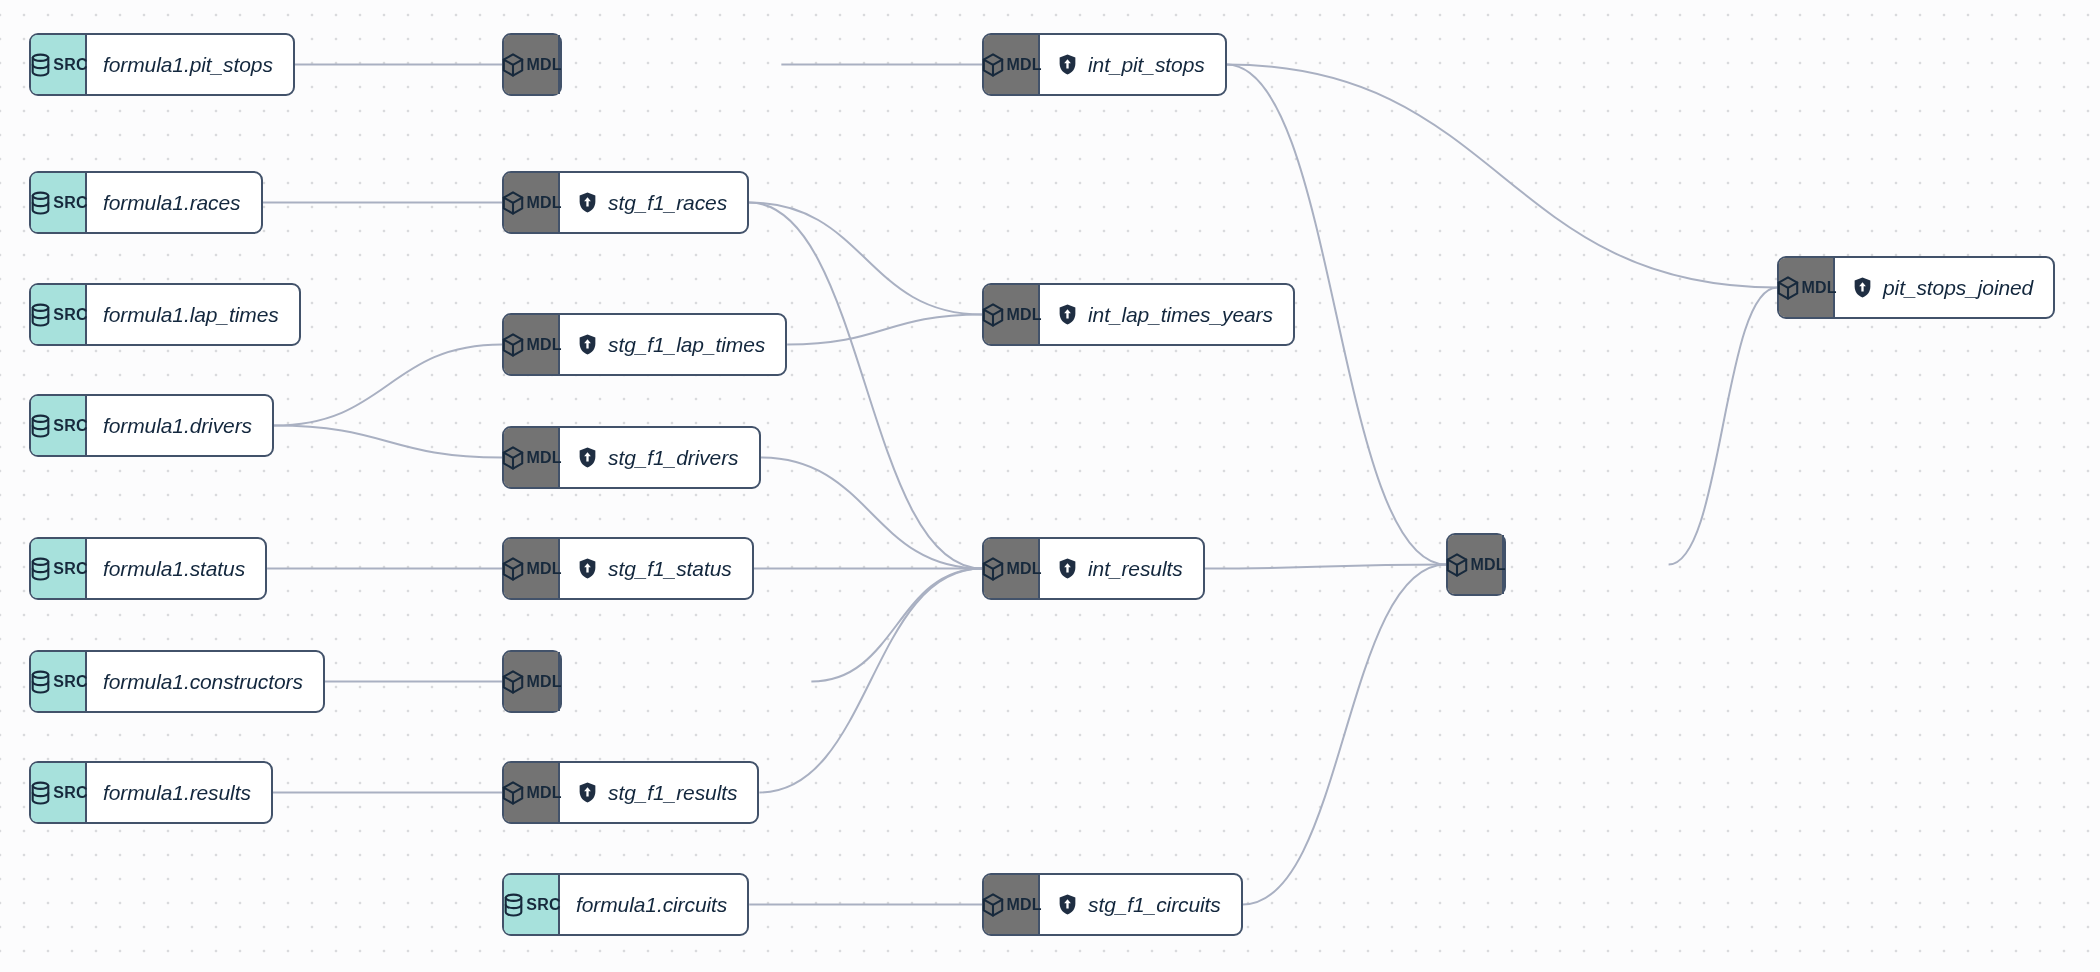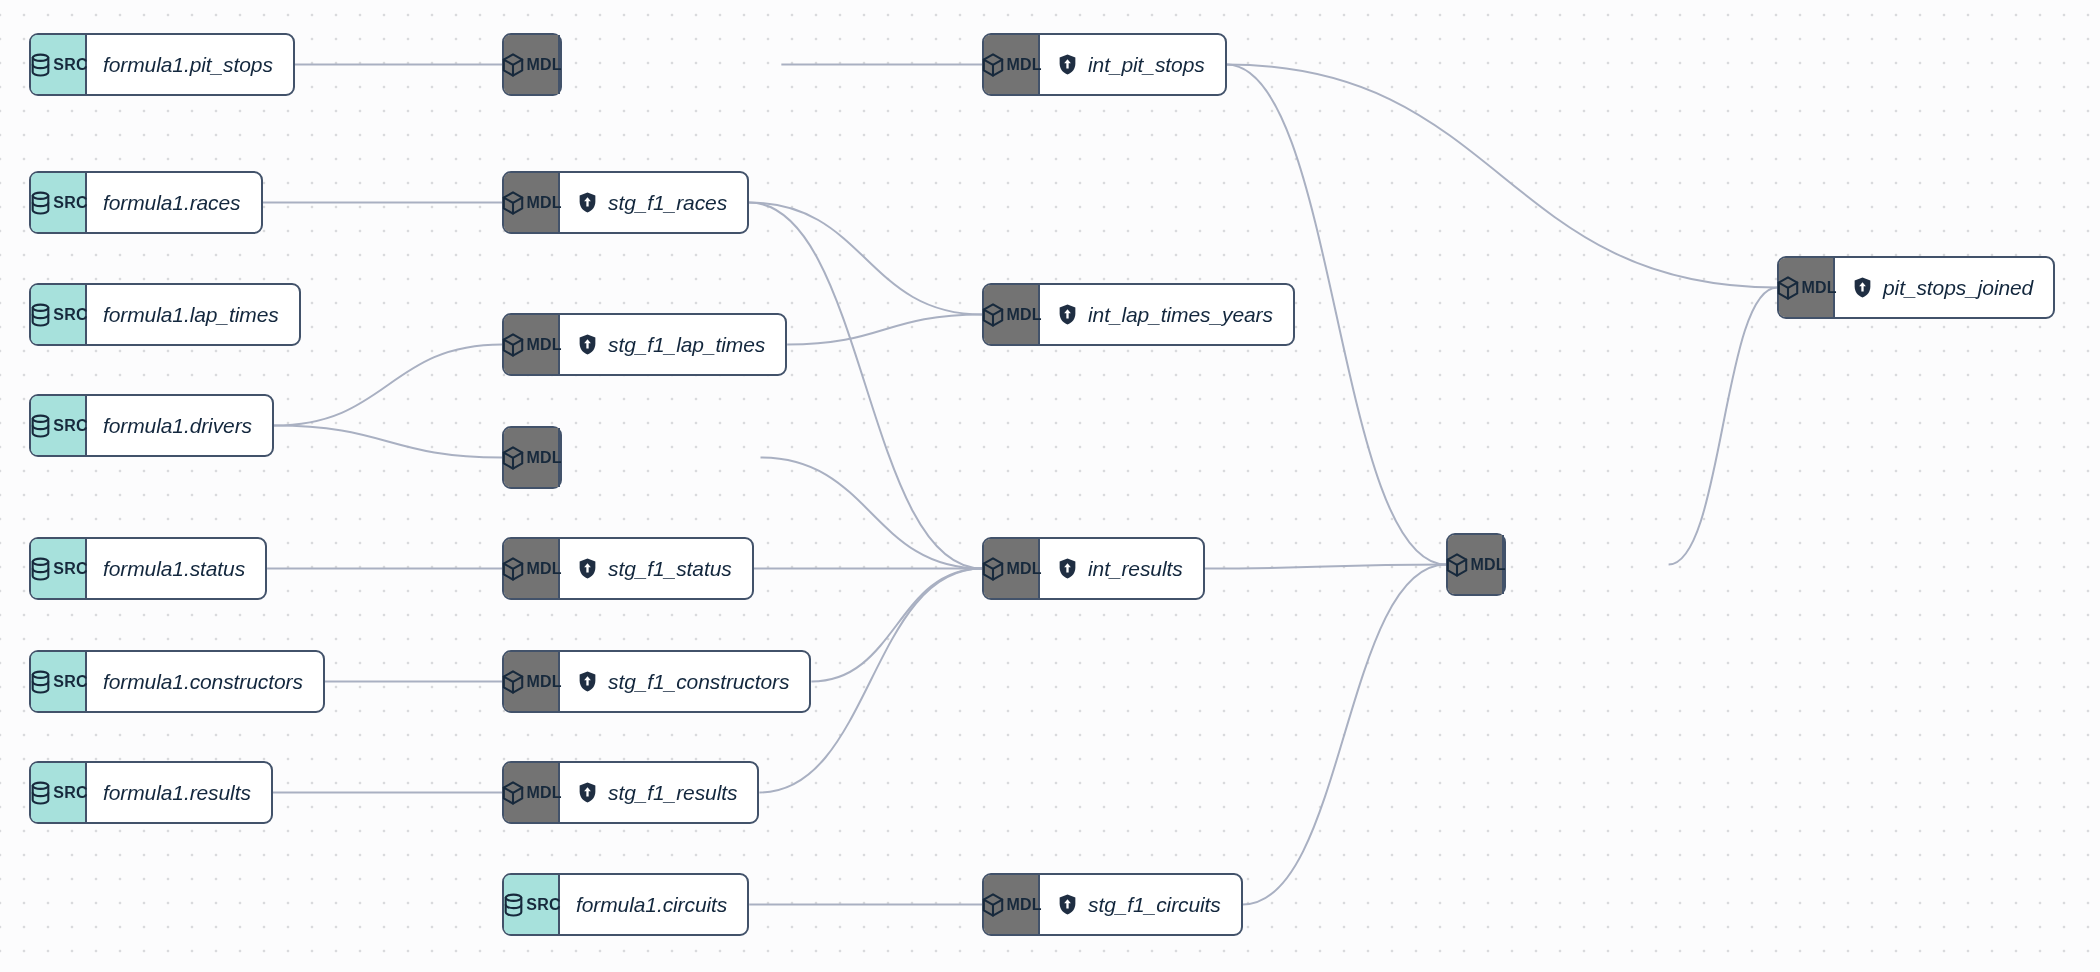--- a/index.html
+++ b/index.html
@@ -289,20 +289,29 @@
     <div class="badge">
       <span class="type-icon">
           <svg width="26" height="26" viewBox="0 0 24 24" fill="none" stroke="#17293c" stroke-width="1.9" stroke-linecap="round" stroke-linejoin="round">
     <path d="M12 2.2 L20.5 7 V17 L12 21.8 L3.5 17 V7 Z"></path>
     <path d="M3.5 7 L12 11.8 L20.5 7"></path>
     <path d="M12 11.8 V21.8"></path>
   </svg>
         </span>
       <span class="badge-label">MDL</span>
     </div>
+    <div class="body">
+      <span class="shield">
+        <svg width="23" height="23" viewBox="0 0 24 24">
+          <path d="M12 1.6 L20.2 4.7 V11 C20.2 16.6 16.7 20.8 12 22.4 C7.3 20.8 3.8 16.6 3.8 11 V4.7 Z" fill="#1f2e42"></path>
+          <path d="M12 6.4 L15.5 10.7 H13.2 V16.2 H10.8 V10.7 H8.5 Z" fill="#ffffff"></path>
+        </svg>
+      </span>
+      <span class="node-label">stg_f1_drivers</span>
+    </div>
   </div>
     <div class="node type-model" style="left: 502px; top: 537px;">
     <div class="badge">
       <span class="type-icon">
           <svg width="26" height="26" viewBox="0 0 24 24" fill="none" stroke="#17293c" stroke-width="1.9" stroke-linecap="round" stroke-linejoin="round">
     <path d="M12 2.2 L20.5 7 V17 L12 21.8 L3.5 17 V7 Z"></path>
     <path d="M3.5 7 L12 11.8 L20.5 7"></path>
     <path d="M12 11.8 V21.8"></path>
   </svg>
         </span>
@@ -322,29 +331,20 @@
     <div class="badge">
       <span class="type-icon">
           <svg width="26" height="26" viewBox="0 0 24 24" fill="none" stroke="#17293c" stroke-width="1.9" stroke-linecap="round" stroke-linejoin="round">
     <path d="M12 2.2 L20.5 7 V17 L12 21.8 L3.5 17 V7 Z"></path>
     <path d="M3.5 7 L12 11.8 L20.5 7"></path>
     <path d="M12 11.8 V21.8"></path>
   </svg>
         </span>
       <span class="badge-label">MDL</span>
     </div>
-    <div class="body">
-      <span class="shield">
-        <svg width="23" height="23" viewBox="0 0 24 24">
-          <path d="M12 1.6 L20.2 4.7 V11 C20.2 16.6 16.7 20.8 12 22.4 C7.3 20.8 3.8 16.6 3.8 11 V4.7 Z" fill="#1f2e42"></path>
-          <path d="M12 6.4 L15.5 10.7 H13.2 V16.2 H10.8 V10.7 H8.5 Z" fill="#ffffff"></path>
-        </svg>
-      </span>
-      <span class="node-label">stg_f1_constructors</span>
-    </div>
   </div>
     <div class="node type-model" style="left: 502px; top: 761px;">
     <div class="badge">
       <span class="type-icon">
           <svg width="26" height="26" viewBox="0 0 24 24" fill="none" stroke="#17293c" stroke-width="1.9" stroke-linecap="round" stroke-linejoin="round">
     <path d="M12 2.2 L20.5 7 V17 L12 21.8 L3.5 17 V7 Z"></path>
     <path d="M3.5 7 L12 11.8 L20.5 7"></path>
     <path d="M12 11.8 V21.8"></path>
   </svg>
         </span>

